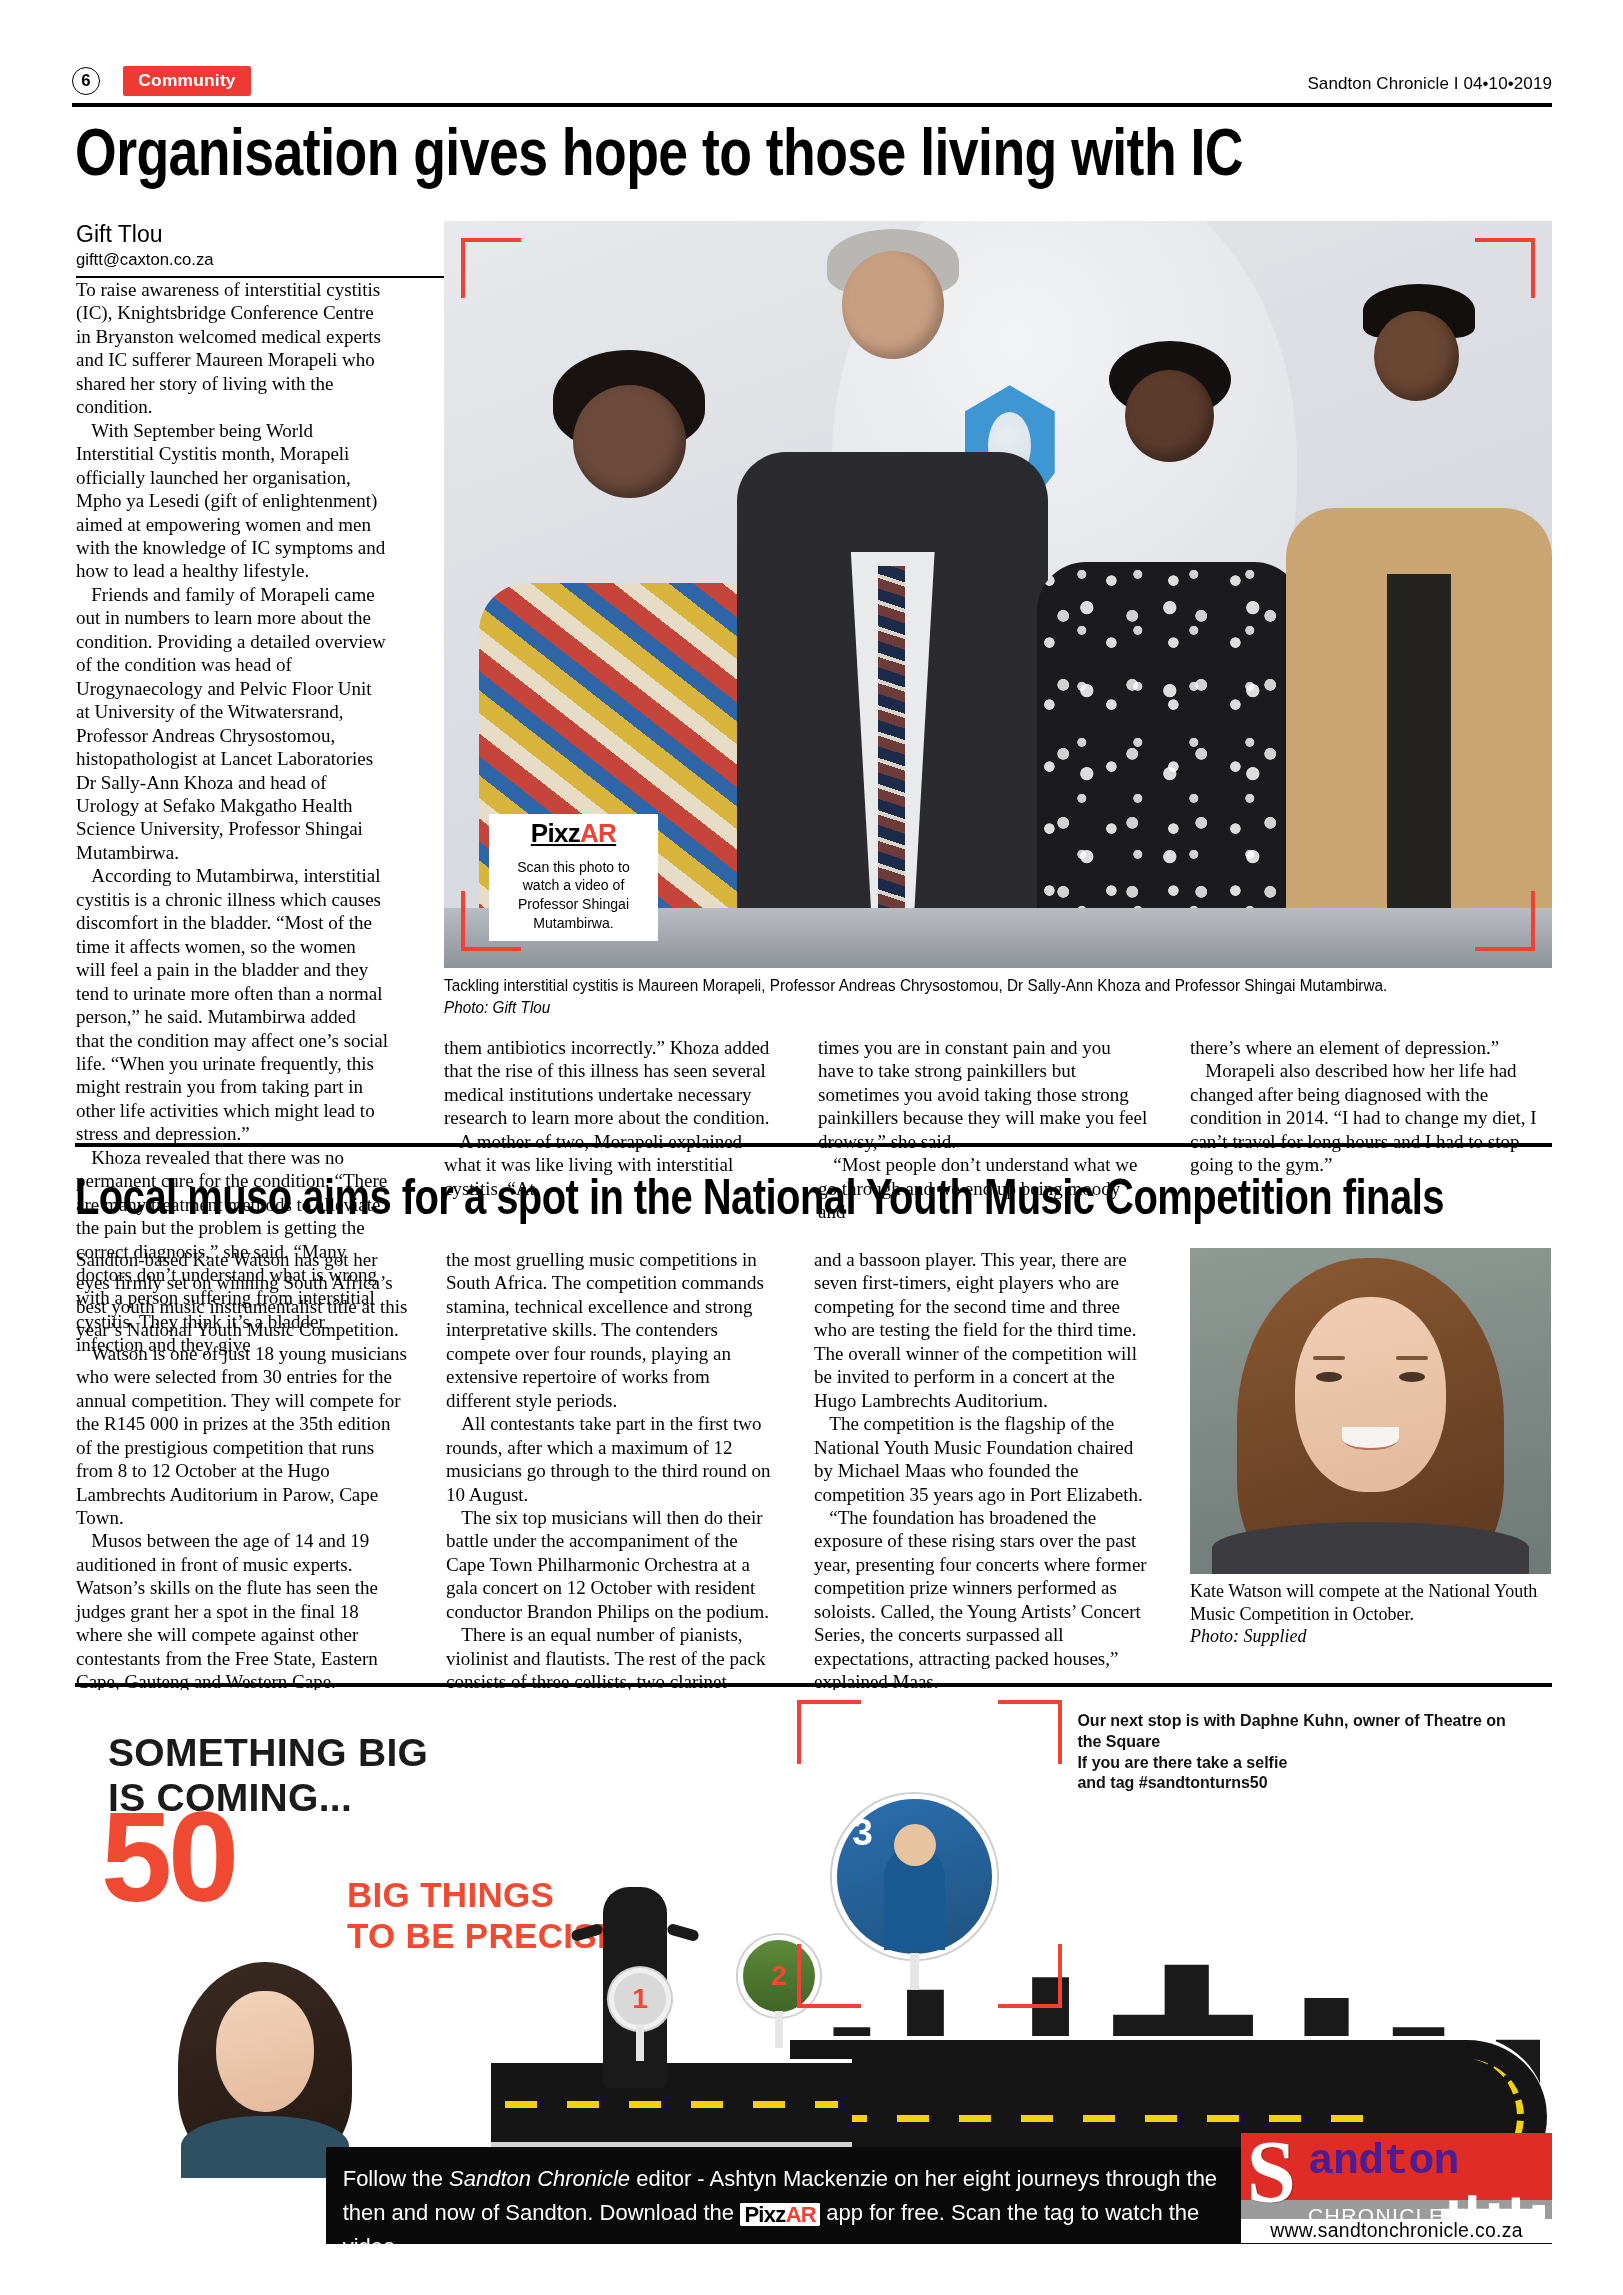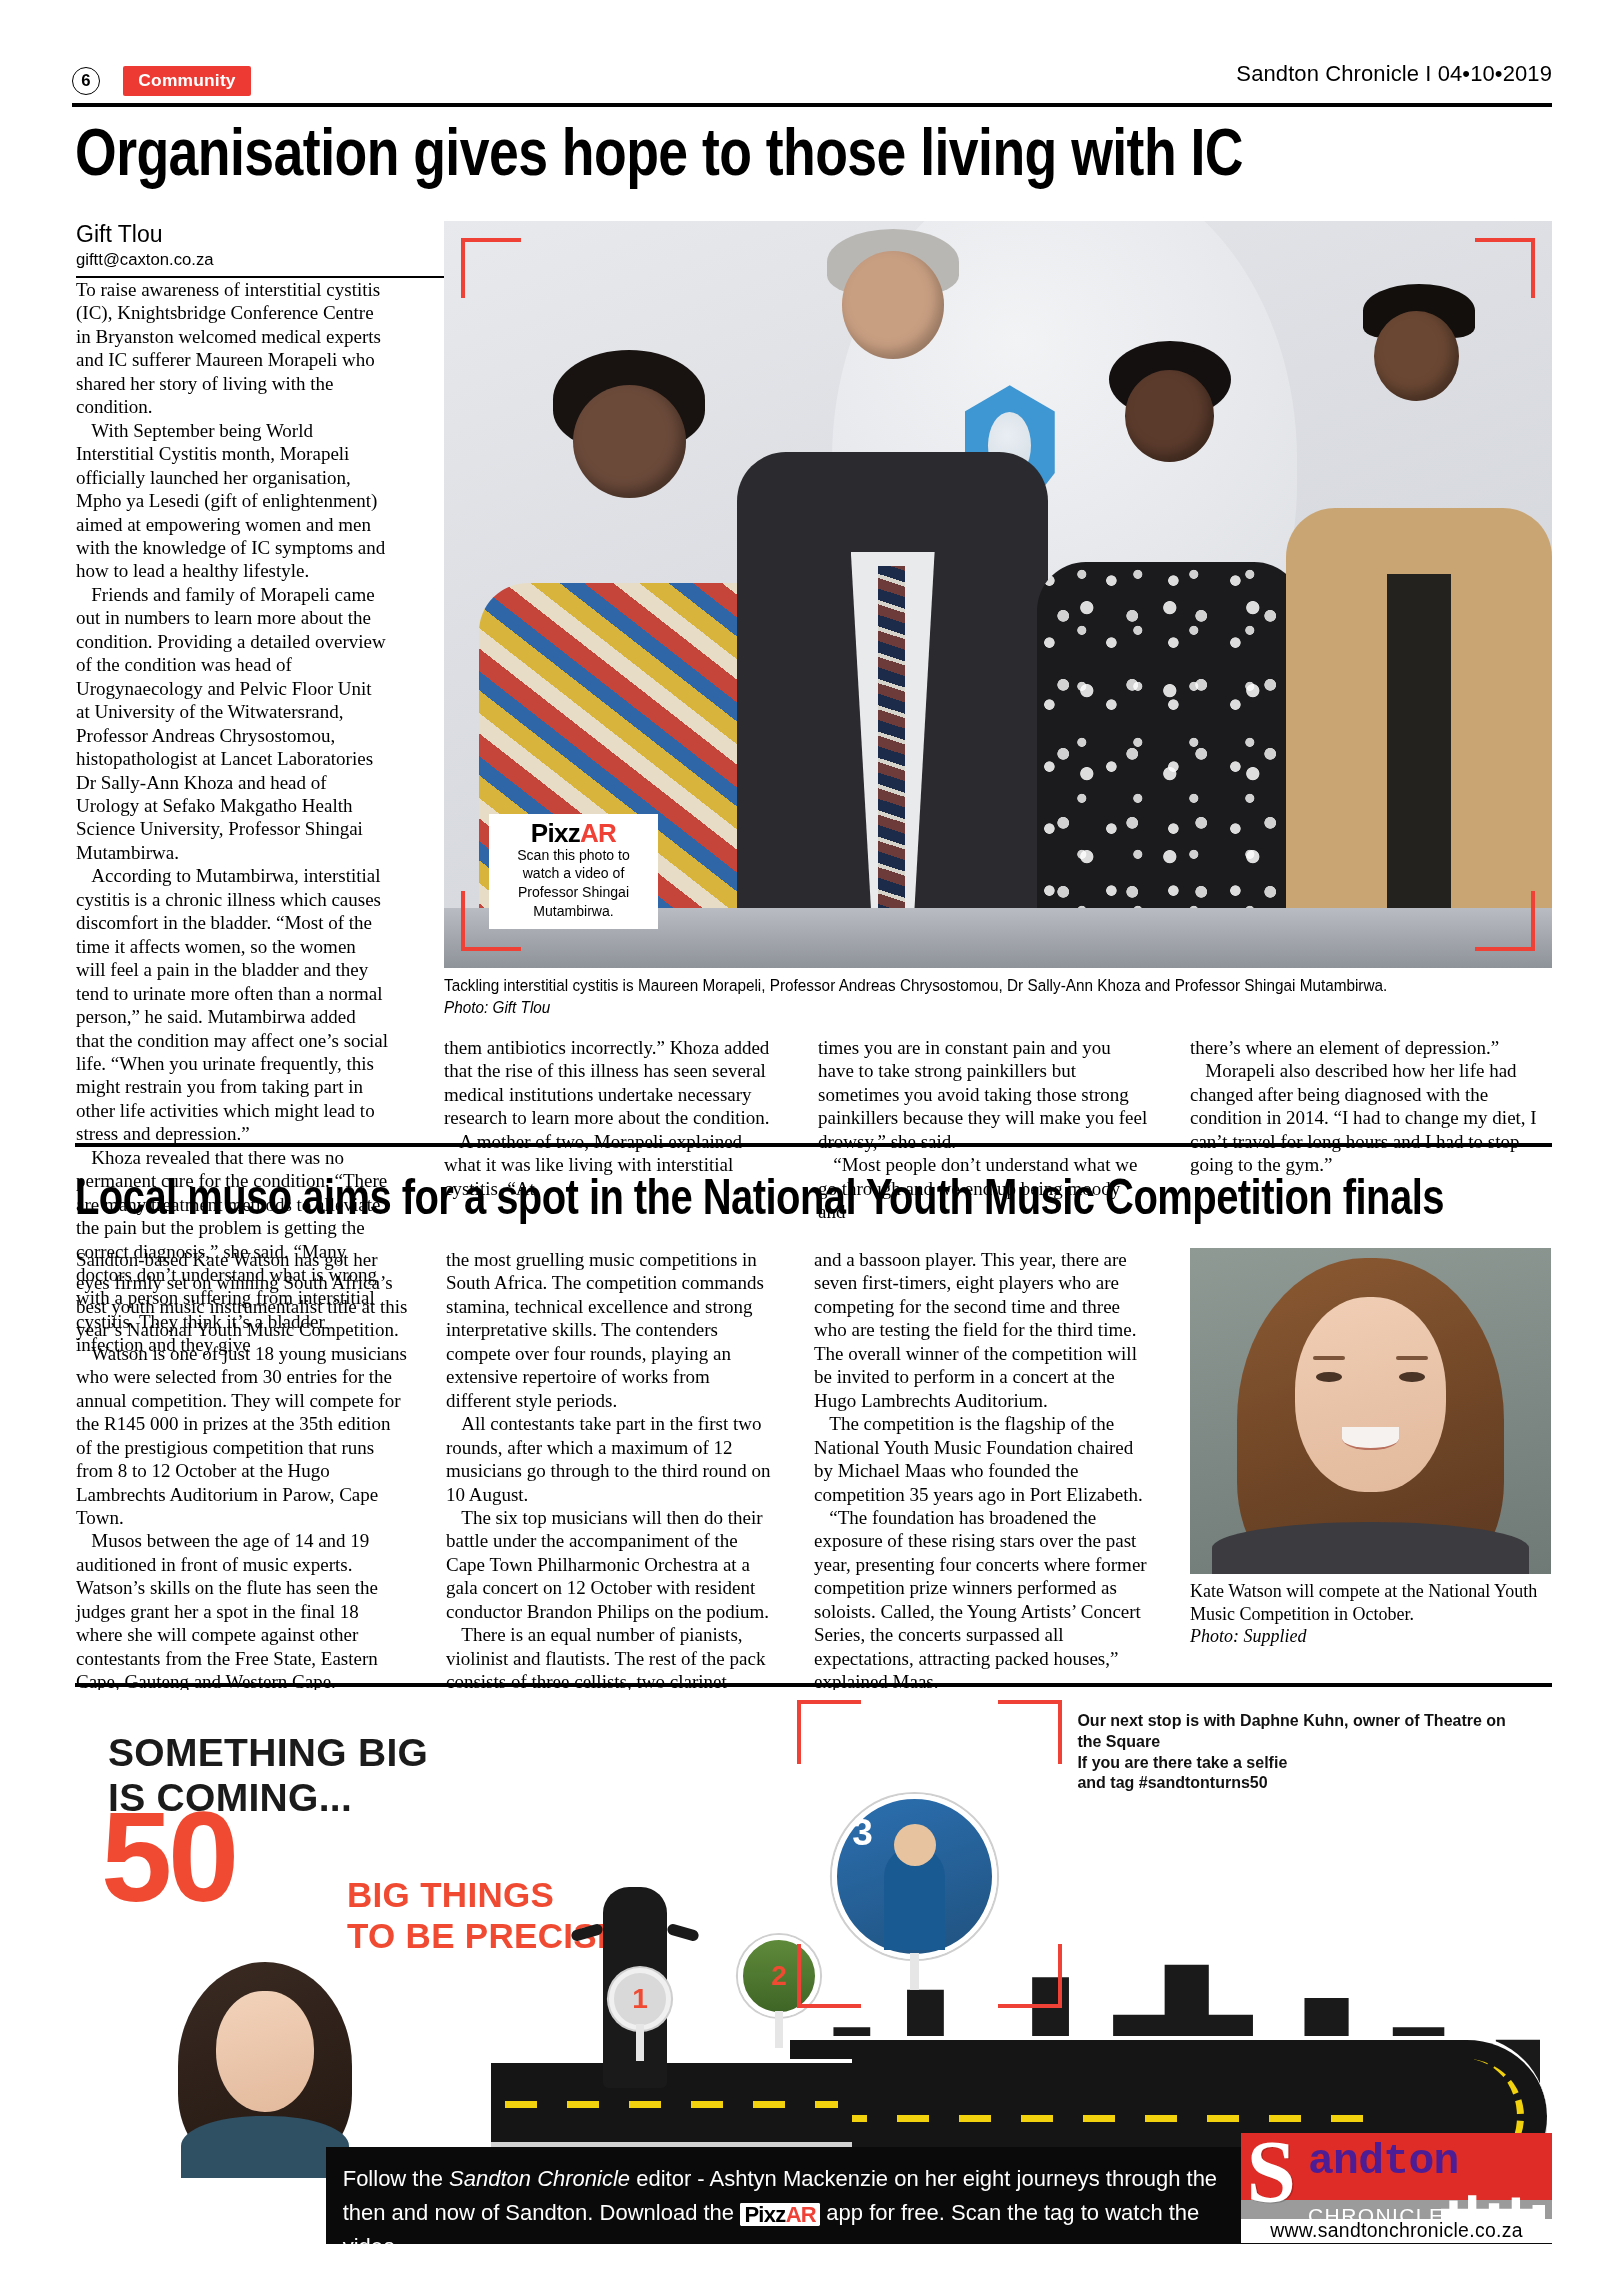--- a/index.html
+++ b/index.html
@@ -24,23 +24,23 @@
     font-family: "Liberation Sans", sans-serif; font-size: 16.7px; font-weight: 700;
   }
   .section-tab {
     position: absolute; left: 51px; top: 5.6px;
     background: #ed3b34; color: #fff;
     font-family: "Liberation Sans", sans-serif; font-weight: 700;
     font-size: 17.4px; letter-spacing: 0.2px;
     padding: 4.2px 15.3px 5.6px 15.3px; border-radius: 2.1px;
   }
   .masthead-right {
-    position: absolute; right: 0; top: 1px;
+    position: absolute; right: 0; top: 14px;
     font-family: "Liberation Sans", sans-serif;
-    font-size: 22px; font-weight: 400; letter-spacing: 0.1px;
+    font-size: 17px; font-weight: 400; letter-spacing: 0.1px;
     white-space: nowrap;
   }
   .masthead-rule {
     position: absolute; left: 72px; top: 103px; width: 1480px;
     height: 3.5px; background: #000;
   }
 
   
   .headline {
     font-family: "Liberation Sans Narrow", "Liberation Sans", sans-serif;
@@ -164,21 +164,22 @@
   .ar-bl { left: 16.7px; bottom: 16.7px; width: 60px; height: 60px; border-right: none; border-top: none; }
   .ar-br { right: 16.7px; bottom: 16.7px; width: 60px; height: 60px; border-left: none; border-top: none; }
 
   .pixzar-badge {
     position: absolute; left: 489px; top: 814px; width: 169px;
     background: #fff; padding: 5.6px 7px 8.3px 7px; text-align: center;
   }
   .pixzar-logo {
     font-family: "Liberation Sans Narrow", "Liberation Sans", sans-serif;
     font-weight: 700; font-size: 26px; letter-spacing: -0.7px; line-height: 1;
-    margin-bottom: 0;
+    margin-bottom: 12px;
+    text-decoration: underline;
   }
   .pixzar-logo .pixz { color: #000; }
   .pixzar-logo .ar { color: #ef4136; }
   .pixzar-text {
     font-family: "Liberation Sans Narrow", "Liberation Sans", sans-serif;
     font-size: 15.3px; line-height: 1.22; color: #000;
     transform: scaleX(.92); transform-origin: center;
   }
 
   .photo-caption {

